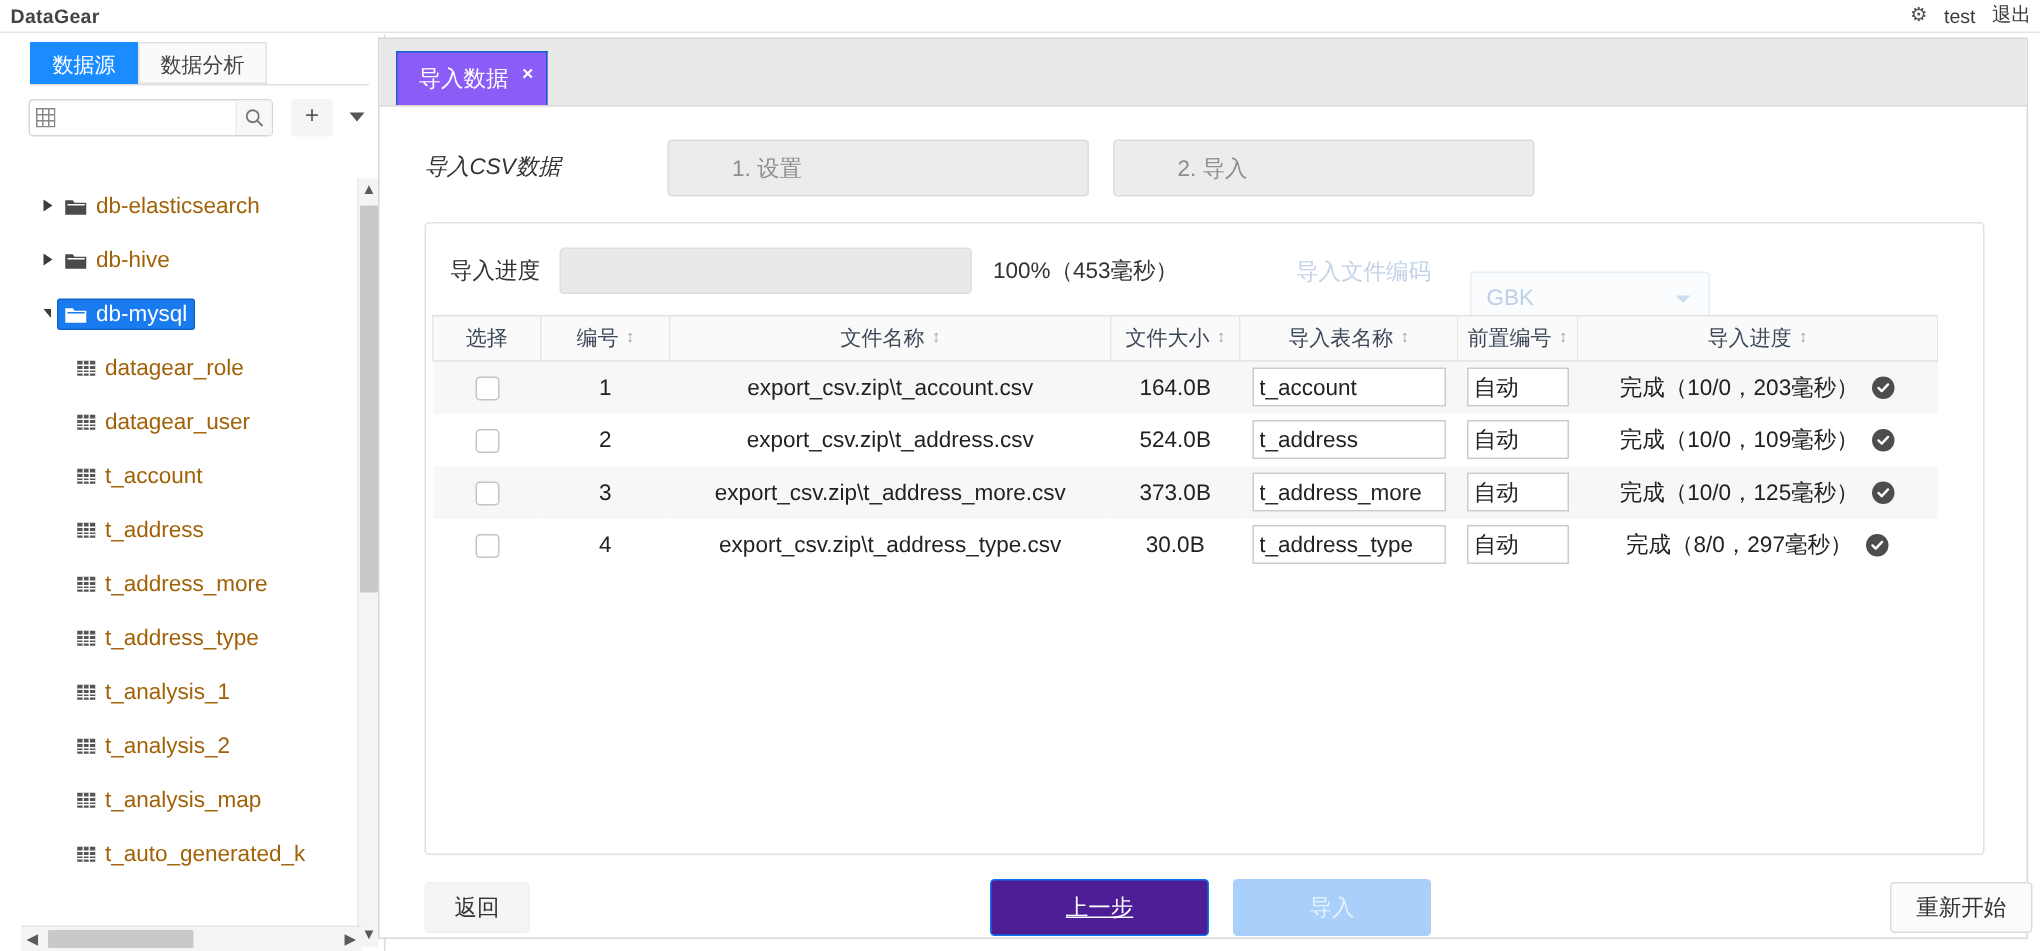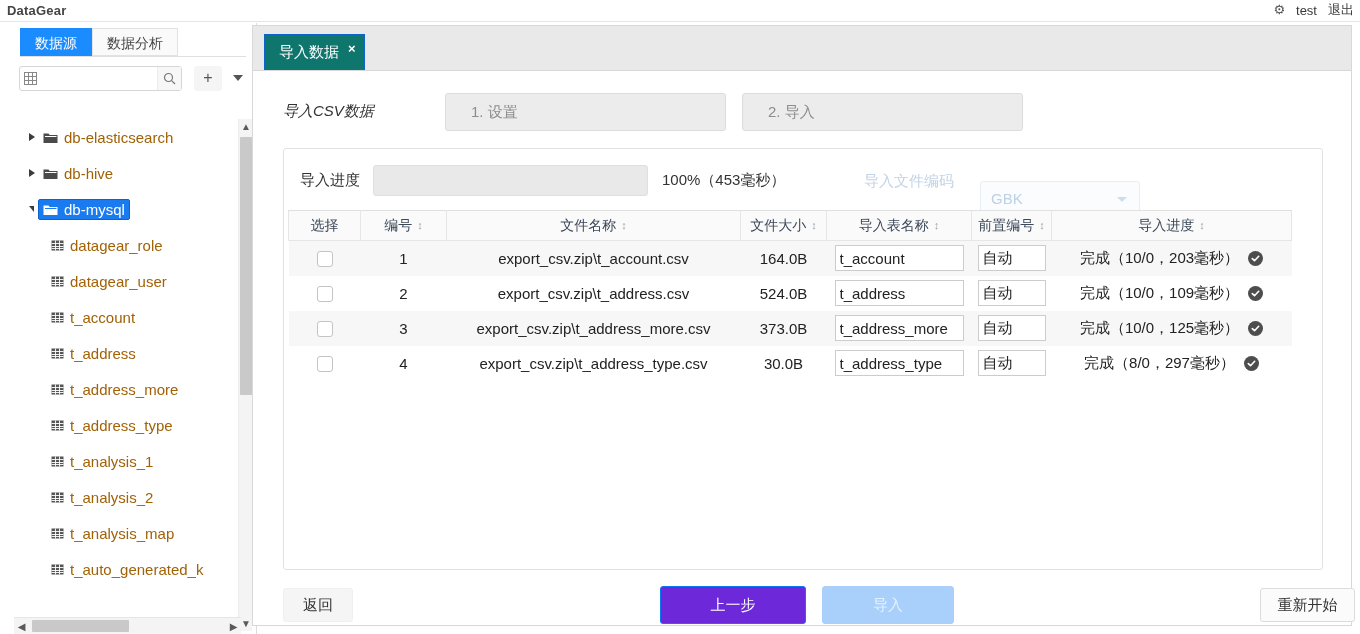--- a/index.html
+++ b/index.html
@@ -201,21 +201,21 @@
     border: 1px solid #d8d8d8;
   }
   .tabstrip {
     position: absolute; left: 0; top: 0; width: 1098px; height: 45px;
     background: #e9e9e9;
     border-bottom: 1px solid #d8d8d8;
   }
   .dtab {
     position: absolute; left: 11px; top: 8px;
     height: 36px;
-    background: #0f766e;
+    background: #8b5cf6;
     border: 1px solid #0f64cc;
     border-bottom: none;
     color: #ffffff;
     font-size: 15px;
     display: flex; align-items: center;
     padding: 0 8px 0 14px;
     cursor: pointer;
   }
   .dtab .x {
     margin-left: 9px; margin-bottom: 8px;
@@ -231,21 +231,21 @@
     position: absolute; left: 30px; top: 16px;
     font-size: 15px; color: #333; font-style: italic;
   }
   .step {
     position: absolute; top: 7px;
     height: 38px;
     background: #ececec;
     border: 1px solid #dcdcdc;
     border-radius: 3px;
     display: flex; align-items: center;
-    padding-left: 25px;
+    padding-left: 42px;
     font-size: 15px; color: #8d8d8d;
     cursor: pointer;
   }
   .step1 { left: 192px; width: 281px; }
   .step2 { left: 489px; width: 281px; }
 
   
   .card {
     position: absolute; left: 30px; top: 122px;
     width: 1040px; height: 422px;
@@ -374,22 +374,23 @@
   }
   .btn-back {
     left: 30px; top: 562px;
     width: 70px; height: 34px;
     background: #f5f5f5; color: #333;
     border: 1px solid #f0f0f0;
   }
   .btn-prev {
     left: 407px; top: 560px;
     width: 146px; height: 38px;
-    background: #6d28d9; color: #ffffff;
+    background: #4c1d95; color: #ffffff;
     border: 1px solid #0b76ef;
+    text-decoration: underline;
   }
   .btn-import {
     left: 569px; top: 560px;
     width: 132px; height: 38px;
     background: #a8d0fb; color: #e7f1fd;
     border: 1px solid #a8d0fb;
   }
   .btn-restart {
     left: 1007px; top: 562px;
     width: 95px; height: 34px;

